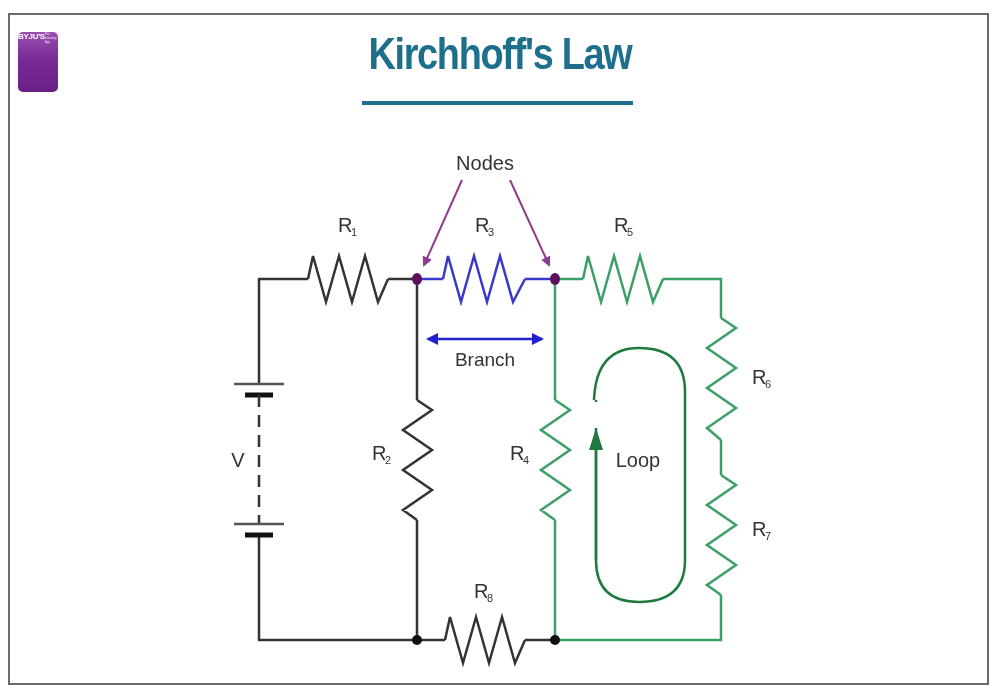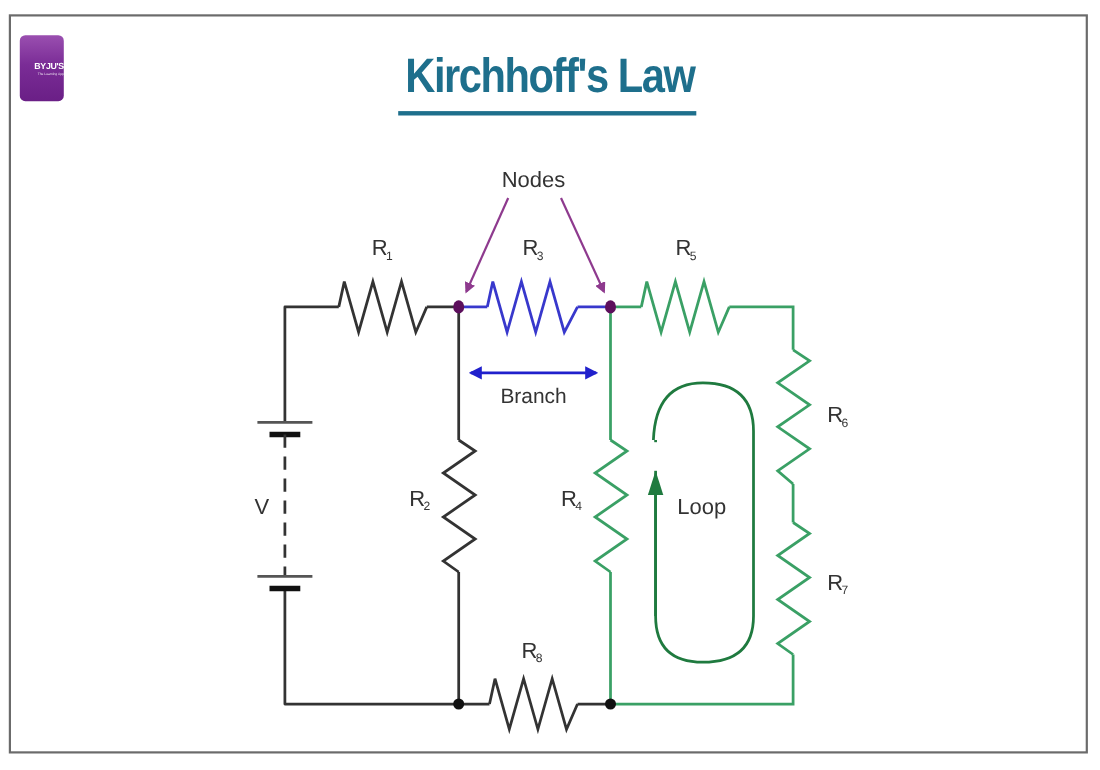--- a/index.html
+++ b/index.html
@@ -1,23 +1,23 @@
 <!DOCTYPE html>
 <html><head>
 <meta charset="utf-8">
 <style>
   html, body { margin: 0; padding: 0; background: #ffffff; }
   body { width: 1000px; height: 700px; position: relative; overflow: hidden; font-family: "Liberation Sans", sans-serif; }
   .frame { position: absolute; left: 8px; top: 13px; width: 981px; height: 672px; border: 2px solid #6b6b6b; box-sizing: border-box; }
   .logo { position: absolute; left: 18px; top: 32px; width: 40px; height: 60px; border-radius: 5px;
           background: linear-gradient(180deg, #9a4fb0 0%, #7a2c96 45%, #6a1f86 100%); color: #fff;
-          display: flex; flex-direction: column; align-items: flex-end; justify-content: center; }
+          display: flex; flex-direction: row; align-items: flex-start; justify-content: center; }
   .logo .brand { font-size: 8px; font-weight: bold; letter-spacing: -0.3px; line-height: 9px; }
   .logo .tag { font-size: 3px; line-height: 4px; opacity: 0.85; }
-  .title { position: absolute; left: 0; width: 1000px; top: 44px; text-align: center; }
+  .title { position: absolute; left: 0; width: 1000px; top: 28px; text-align: center; }
   .title span { display: inline-block; font-family: "Liberation Sans", sans-serif; font-weight: bold; font-size: 44px;
                 color: #1e6f8c; letter-spacing: -1.5px; transform: scaleX(0.86); transform-origin: center; line-height: 52px; }
   .title-underline { position: absolute; left: 362px; top: 101px; width: 271px; height: 4px; background: #1e6f8c; }
   svg.circuit { position: absolute; left: 0; top: 0; }
   .lbl { font-family: "Liberation Sans", sans-serif; fill: #333333; }
 </style>
 </head>
 <body>
 
 <div class="frame"></div>

